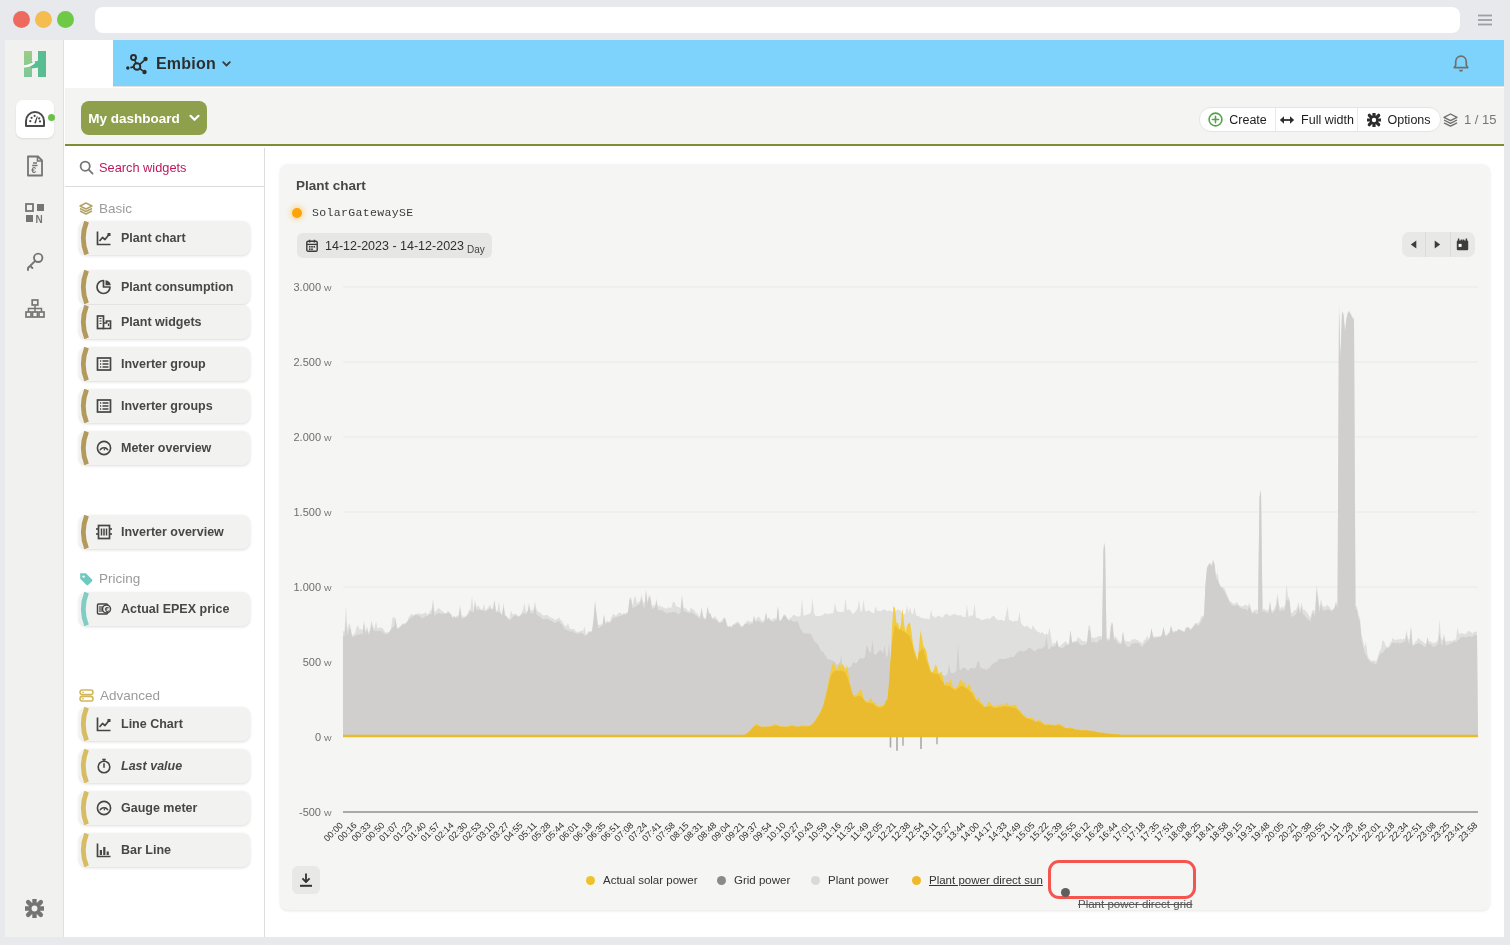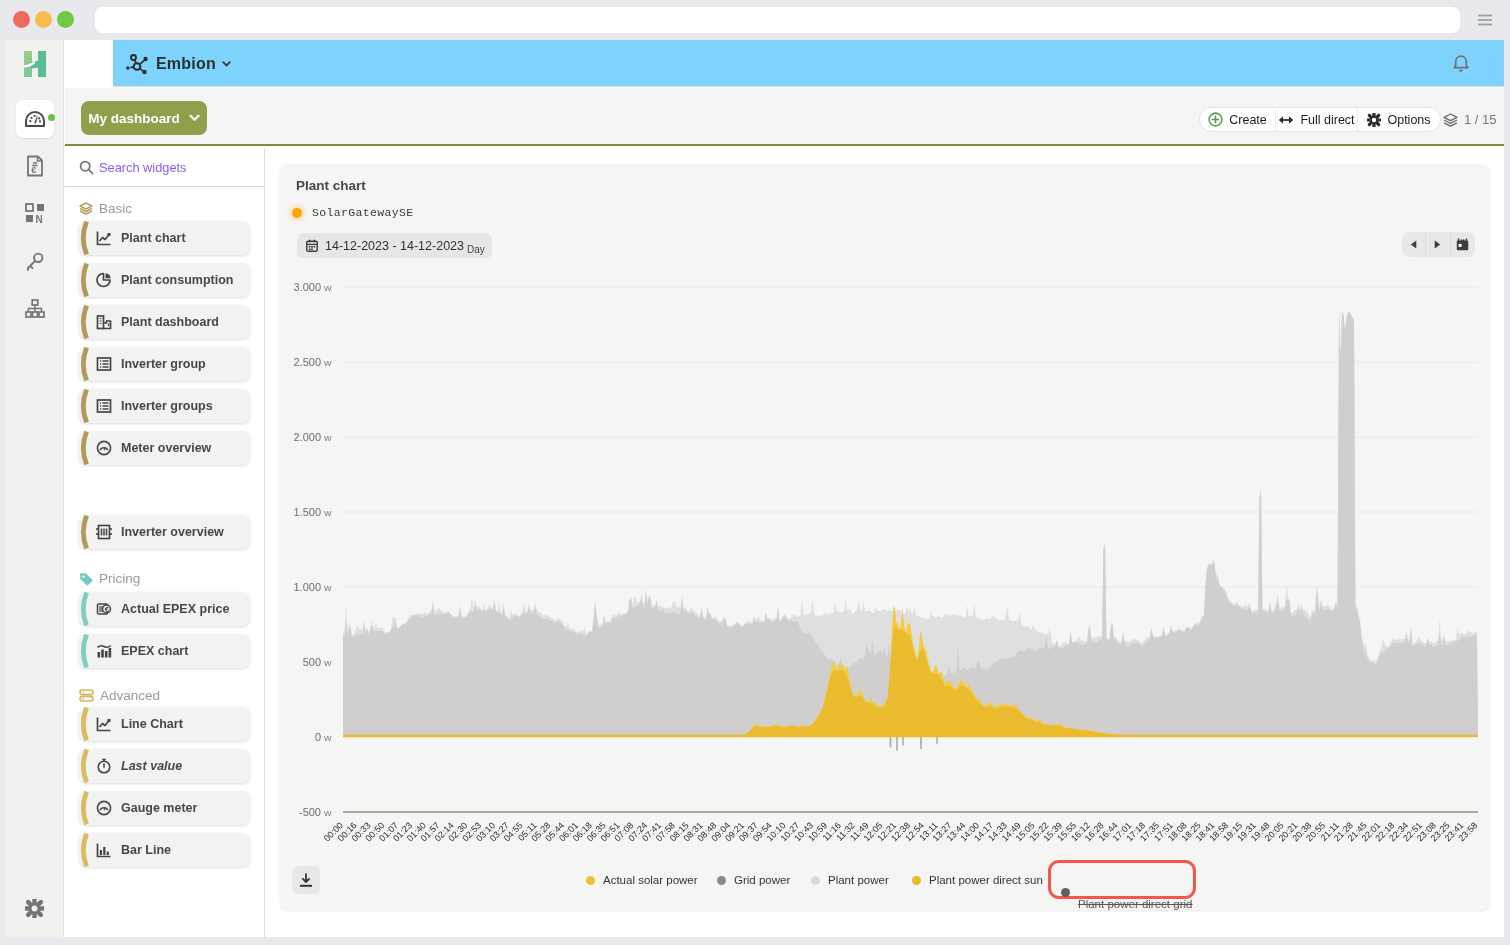--- a/index.html
+++ b/index.html
@@ -15,21 +15,21 @@
 .tile { position:absolute; left:11px; top:60px; width:38px; height:38px; background:#fff; border-radius:7px; box-shadow:0 1px 2px rgba(0,0,0,0.10); }
 .embion { position:absolute; left:13px; top:11px; display:flex; align-items:center; }
 .embion .etxt { font-size:16px; font-weight:bold; color:#2e2e2e; margin-left:6px; letter-spacing:0.2px; }
 .avatar { position:absolute; left:1396px; top:9px; width:30px; height:30px; border-radius:50%; background:#e9e9e9; overflow:hidden; }
 .mydash { position:absolute; left:16px; top:13px; width:126px; height:34px; background:#8ea04b; border-radius:8px; color:#fff; font-weight:bold; font-size:13.5px; display:flex; align-items:center; justify-content:center; gap:9px; }
 .btngroup { position:absolute; left:1134px; top:19px; height:25px; background:#fff; border:1px solid #e4e4e2; border-radius:12px; display:flex; align-items:center; }
 .btngroup .seg { font-size:12.5px; color:#1c1c1c; height:100%; display:flex; align-items:center; justify-content:center; gap:6px; border-right:1px solid #eceae8; }
 .btngroup .seg:last-child { border-right:none; }
 .pages { position:absolute; left:1378px; top:19px; height:25px; display:flex; align-items:center; gap:6px; color:#767674; font-size:13px; }
 .wsearch { position:absolute; left:0; top:0; width:199px; height:39px; border-bottom:1px solid #dadad8; }
-.wsearch span { position:absolute; left:34px; top:12px; font-size:12.8px; color:#8b5cf6; }
+.wsearch span { position:absolute; left:34px; top:12px; font-size:12.8px; color:#be185d; }
 .sechead { position:absolute; left:14px; display:flex; align-items:center; gap:6px; font-size:13.5px; color:#9b9b9b; }
 .witem { position:absolute; left:14px; width:171px; height:34px; background:#f2f2f0; border-radius:8px; box-shadow:0 1px 3px rgba(0,0,0,0.14); }
 .witem .accent { position:absolute; left:0px; top:0px; width:10px; height:34px; }
 .witem .wlabel { position:absolute; left:42px; top:10px; font-size:12.5px; font-weight:bold; color:#474747; white-space:nowrap; }
 .witem .wicon { position:absolute; left:17px; top:9px; }
 .card { position:absolute; left:215px; top:16px; width:1210px; height:746px; background:#f5f5f3; border-radius:8px; box-shadow:0 1px 3px rgba(0,0,0,0.10); }
 .cardtitle { position:absolute; left:16px; top:14px; font-size:13.5px; font-weight:bold; color:#474747; }
 .serieslabel { position:absolute; left:12px; top:42px; display:flex; align-items:center; }
 .sdot { width:10px; height:10px; border-radius:50%; background:#ffa408; box-shadow:0 0 5px 2px rgba(255,170,20,0.35); }
 .slabel { font-family:"Liberation Mono", monospace; font-size:11.5px; color:#3a3a3a; margin-left:10px; letter-spacing:0.35px; }
@@ -163,21 +163,21 @@
             <path d="M7.5 4.4 L7.5 10.6 M4.4 7.5 L10.6 7.5" stroke="#55a14b" stroke-width="1.6" stroke-linecap="round"></path>
           </svg>
           <span>Create</span>
         </div>
       <div class="seg" style="width:82px;">
           <svg width="16" height="10" viewBox="0 0 16 10" fill="none">
             <path d="M3.5 5 L12.5 5" stroke="#2d2d2d" stroke-width="1.8"></path>
             <path d="M5 1.2 L0.8 5 L5 8.8 Z" fill="#2d2d2d"></path>
             <path d="M11 1.2 L15.2 5 L11 8.8 Z" fill="#2d2d2d"></path>
           </svg>
-          <span>Full direct</span>
+          <span>Full width</span>
         </div>
       <div class="seg" style="width:82px;">
           <svg width="14" height="14" viewBox="0 0 14 14" fill="none">
             <line x1="10.09" y1="7.00" x2="13.65" y2="7.00" stroke="#2d2d2d" stroke-width="3.22" stroke-linecap="round"></line>
             <line x1="9.18" y1="9.18" x2="11.70" y2="11.70" stroke="#2d2d2d" stroke-width="3.22" stroke-linecap="round"></line>
             <line x1="7.00" y1="10.09" x2="7.00" y2="13.65" stroke="#2d2d2d" stroke-width="3.22" stroke-linecap="round"></line>
             <line x1="4.82" y1="9.18" x2="2.30" y2="11.70" stroke="#2d2d2d" stroke-width="3.22" stroke-linecap="round"></line>
             <line x1="3.91" y1="7.00" x2="0.35" y2="7.00" stroke="#2d2d2d" stroke-width="3.22" stroke-linecap="round"></line>
             <line x1="4.82" y1="4.82" x2="2.30" y2="2.30" stroke="#2d2d2d" stroke-width="3.22" stroke-linecap="round"></line>
             <line x1="7.00" y1="3.91" x2="7.00" y2="0.35" stroke="#2d2d2d" stroke-width="3.22" stroke-linecap="round"></line>
@@ -218,41 +218,41 @@
           <svg class="accent" width="10" height="34" viewBox="0 0 10 34">
             <path d="M7.6 0.6 Q1.0 17 7.6 33.4" stroke="#b19a5b" stroke-width="4.8" fill="none"></path>
           </svg>
           <span class="wicon"><svg width="16" height="16" viewBox="0 0 16 16" fill="none">
               <path d="M1.5 1.5 L1.5 14.5 L14.5 14.5" stroke="#454545" stroke-width="1.7"></path>
               <path d="M3.5 11 L6.5 7.5 L9 9.5 L13 4.5" stroke="#454545" stroke-width="1.7" stroke-linejoin="round"></path>
               <rect x="11.5" y="3" width="3" height="3" fill="#454545"></rect>
             </svg></span>
           <span class="wlabel">Plant chart</span>
         </div>
-        <div class="witem" style="top:115px;">
+        <div class="witem" style="top:122px;">
           <svg class="accent" width="10" height="34" viewBox="0 0 10 34">
             <path d="M7.6 0.6 Q1.0 17 7.6 33.4" stroke="#b19a5b" stroke-width="4.8" fill="none"></path>
           </svg>
           <span class="wicon"><svg width="16" height="16" viewBox="0 0 16 16" fill="none">
               <path d="M7.5 1.5 A6.5 6.5 0 1 0 14 8 L7.5 8 Z" stroke="#454545" stroke-width="1.7" stroke-linejoin="round"></path>
               <path d="M9.5 1.2 A6 6 0 0 1 14.8 6.2 L9.5 6.2 Z" fill="#454545"></path>
             </svg></span>
           <span class="wlabel">Plant consumption</span>
         </div>
         <div class="witem" style="top:157px;">
           <svg class="accent" width="10" height="34" viewBox="0 0 10 34">
             <path d="M7.6 0.6 Q1.0 17 7.6 33.4" stroke="#b19a5b" stroke-width="4.8" fill="none"></path>
           </svg>
           <span class="wicon"><svg width="16" height="16" viewBox="0 0 16 16" fill="none">
               <rect x="1.5" y="2" width="6" height="12.5" stroke="#454545" stroke-width="1.7"></rect>
               <path d="M3.5 4.5 L5.5 4.5 M3.5 7 L5.5 7 M3.5 9.5 L5.5 9.5" stroke="#454545" stroke-width="1.2"></path>
               <path d="M7.5 9 L10.5 9 L10.5 7 L14.5 7 L14.5 14.5 L7 14.5" stroke="#454545" stroke-width="1.7"></path>
               <path d="M12.5 9.5 L12.5 12" stroke="#454545" stroke-width="1.3"></path>
             </svg></span>
-          <span class="wlabel">Plant dashboard</span>
+          <span class="wlabel">Plant widgets</span>
         </div>
         <div class="witem" style="top:199px;">
           <svg class="accent" width="10" height="34" viewBox="0 0 10 34">
             <path d="M7.6 0.6 Q1.0 17 7.6 33.4" stroke="#b19a5b" stroke-width="4.8" fill="none"></path>
           </svg>
           <span class="wicon"><svg width="16" height="16" viewBox="0 0 16 16" fill="none">
               <rect x="1.5" y="2" width="13" height="12" stroke="#454545" stroke-width="1.7"></rect>
               <path d="M4 5 L5.2 5 M6.5 5 L12.5 5 M4 8 L5.2 8 M6.5 8 L12.5 8 M4 11 L5.2 11 M6.5 11 L12.5 11" stroke="#454545" stroke-width="1.4"></path>
             </svg></span>
           <span class="wlabel">Inverter group</span>
@@ -300,33 +300,20 @@
           <svg class="accent" width="10" height="34" viewBox="0 0 10 34">
             <path d="M7.6 0.6 Q1.0 17 7.6 33.4" stroke="#7fcdc5" stroke-width="4.8" fill="none"></path>
           </svg>
           <span class="wicon"><svg width="16" height="16" viewBox="0 0 16 16" fill="none">
               <rect x="1.5" y="3" width="10" height="10" rx="1" stroke="#454545" stroke-width="1.5"></rect>
               <path d="M4 5 L4 11 M6 5 L6 11" stroke="#454545" stroke-width="1.2"></path>
               <circle cx="10.5" cy="8" r="4" fill="#f2f2f0" stroke="#454545" stroke-width="1.5"></circle>
               <text x="8.7" y="11" font-size="8" font-weight="bold" fill="#454545" font-family="Liberation Sans">€</text>
             </svg></span>
           <span class="wlabel">Actual EPEX price</span>
-        </div>
-        <div class="witem" style="top:486px;">
-          <svg class="accent" width="10" height="34" viewBox="0 0 10 34">
-            <path d="M7.6 0.6 Q1.0 17 7.6 33.4" stroke="#7fcdc5" stroke-width="4.8" fill="none"></path>
-          </svg>
-          <span class="wicon"><svg width="16" height="16" viewBox="0 0 16 16" fill="none">
-              <rect x="1.5" y="9" width="2.6" height="5.5" fill="#454545"></rect>
-              <rect x="5.2" y="6.5" width="2.6" height="8" fill="#454545"></rect>
-              <rect x="8.9" y="8" width="2.6" height="6.5" fill="#454545"></rect>
-              <rect x="12.6" y="5" width="2.6" height="9.5" fill="#454545"></rect>
-              <path d="M1.5 4.5 Q4.5 1.5 8 3.5 T14.8 2.5" stroke="#454545" stroke-width="1.5"></path>
-            </svg></span>
-          <span class="wlabel">EPEX chart</span>
         </div>
         <div class="sechead" style="top:540px;">
           <svg width="15" height="13" viewBox="0 0 15 13" fill="none">
             <rect x="1" y="1" width="13" height="4.6" rx="2.3" stroke="#d2b85c" stroke-width="1.6"></rect>
             <rect x="1" y="7.4" width="13" height="4.6" rx="2.3" stroke="#d2b85c" stroke-width="1.6"></rect>
             <circle cx="4" cy="3.3" r="0.9" fill="#d2b85c"></circle>
             <circle cx="4" cy="9.7" r="0.9" fill="#d2b85c"></circle>
           </svg>
           <span>Advanced</span>
         </div>
@@ -550,21 +537,21 @@
             <span style="">Actual solar power</span>
           </div>
           <div class="litem" style="left:437px;">
             <span class="ldot" style="background:#8a8a8a;"></span>
             <span style="">Grid power</span>
           </div>
           <div class="litem" style="left:531px;">
             <span class="ldot" style="background:#d9d9d9;"></span>
             <span style="">Plant power</span>
           </div>
-          <div class="litem" style="left:632px;">
+          <div class="litem" style="left:632px;text-decoration:underline;">
             <span class="ldot" style="background:#eeb829;"></span>
             <span style="">Plant power direct sun</span>
           </div>
           <div class="litem" style="left:781px;">
             <span class="ldot" style="background:#5f5f5f;"></span>
             <span style="text-decoration:line-through; color:#555;margin-top:24px;">Plant power direct grid</span>
           </div>
         </div>
     </div>
   </div>

